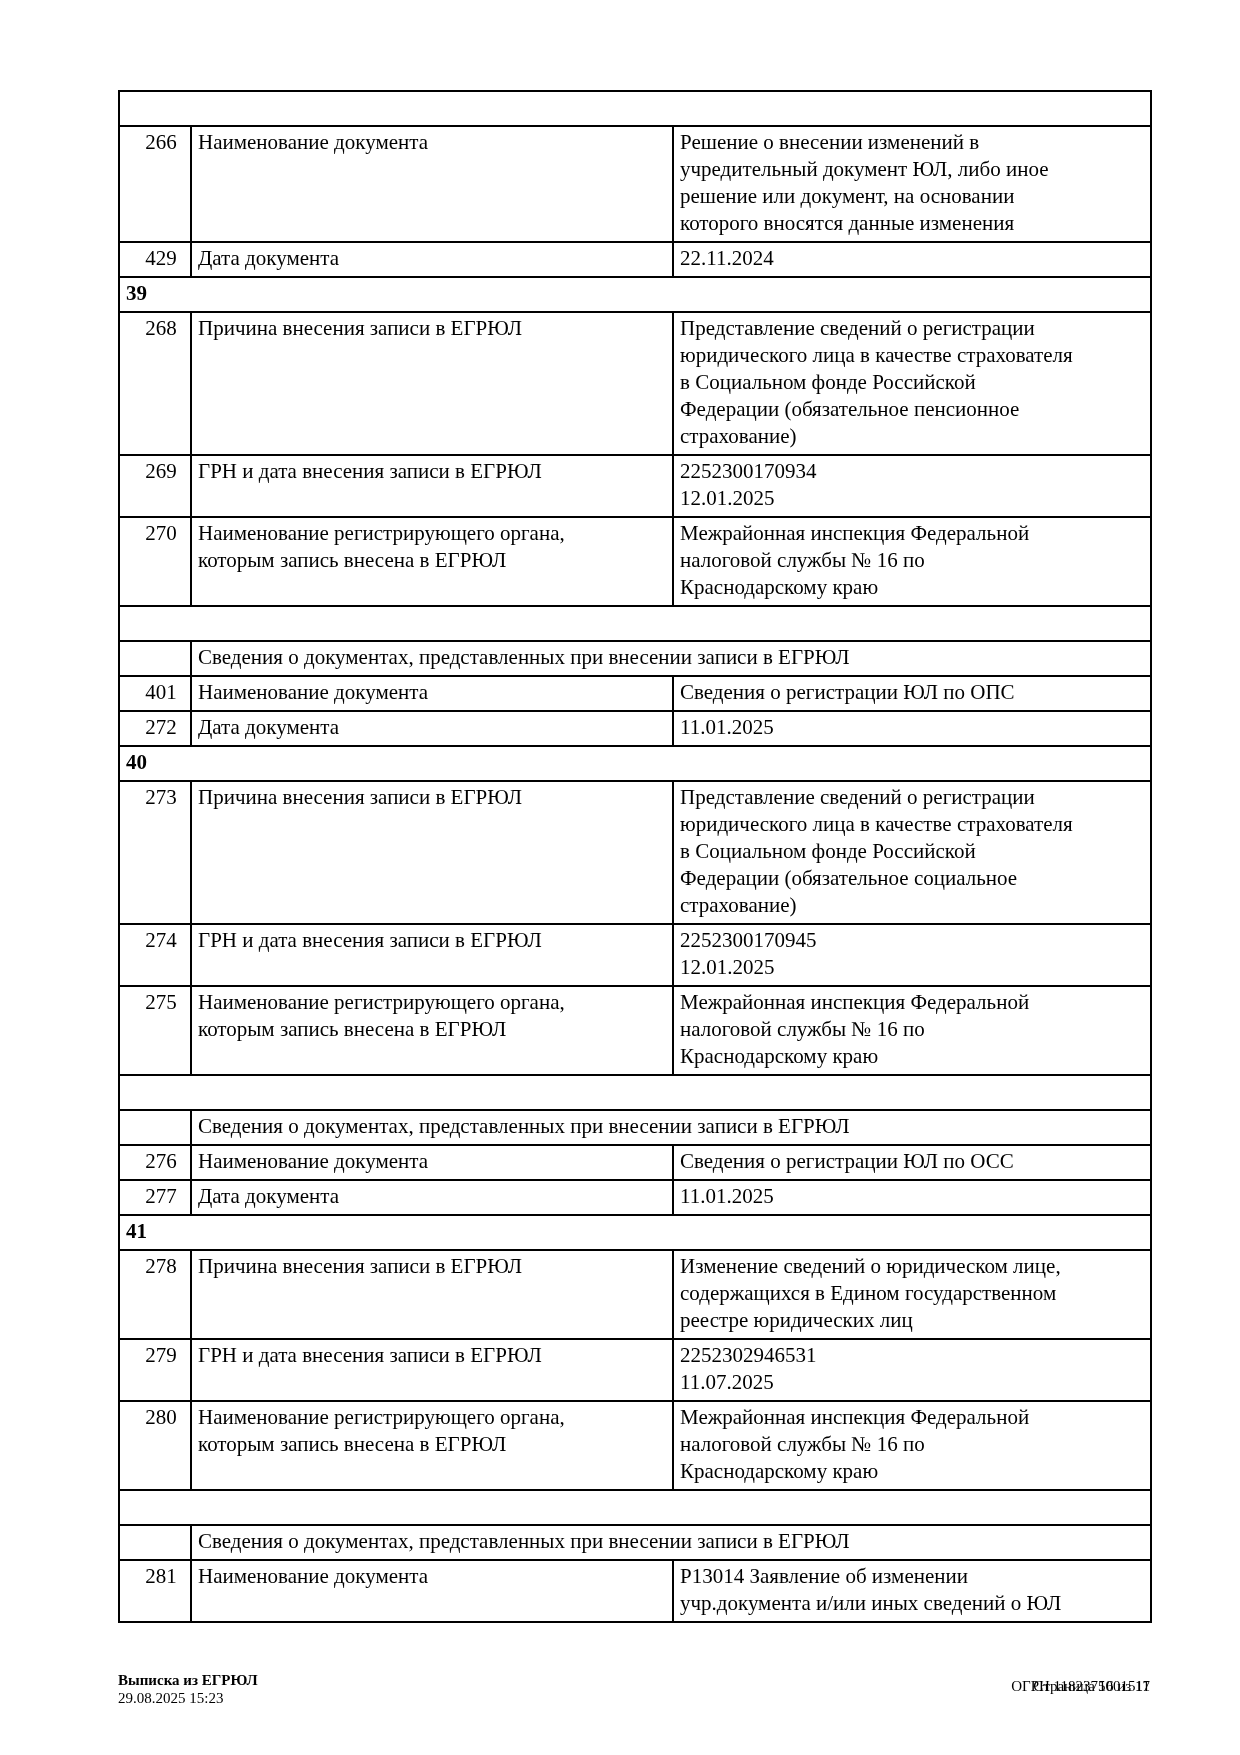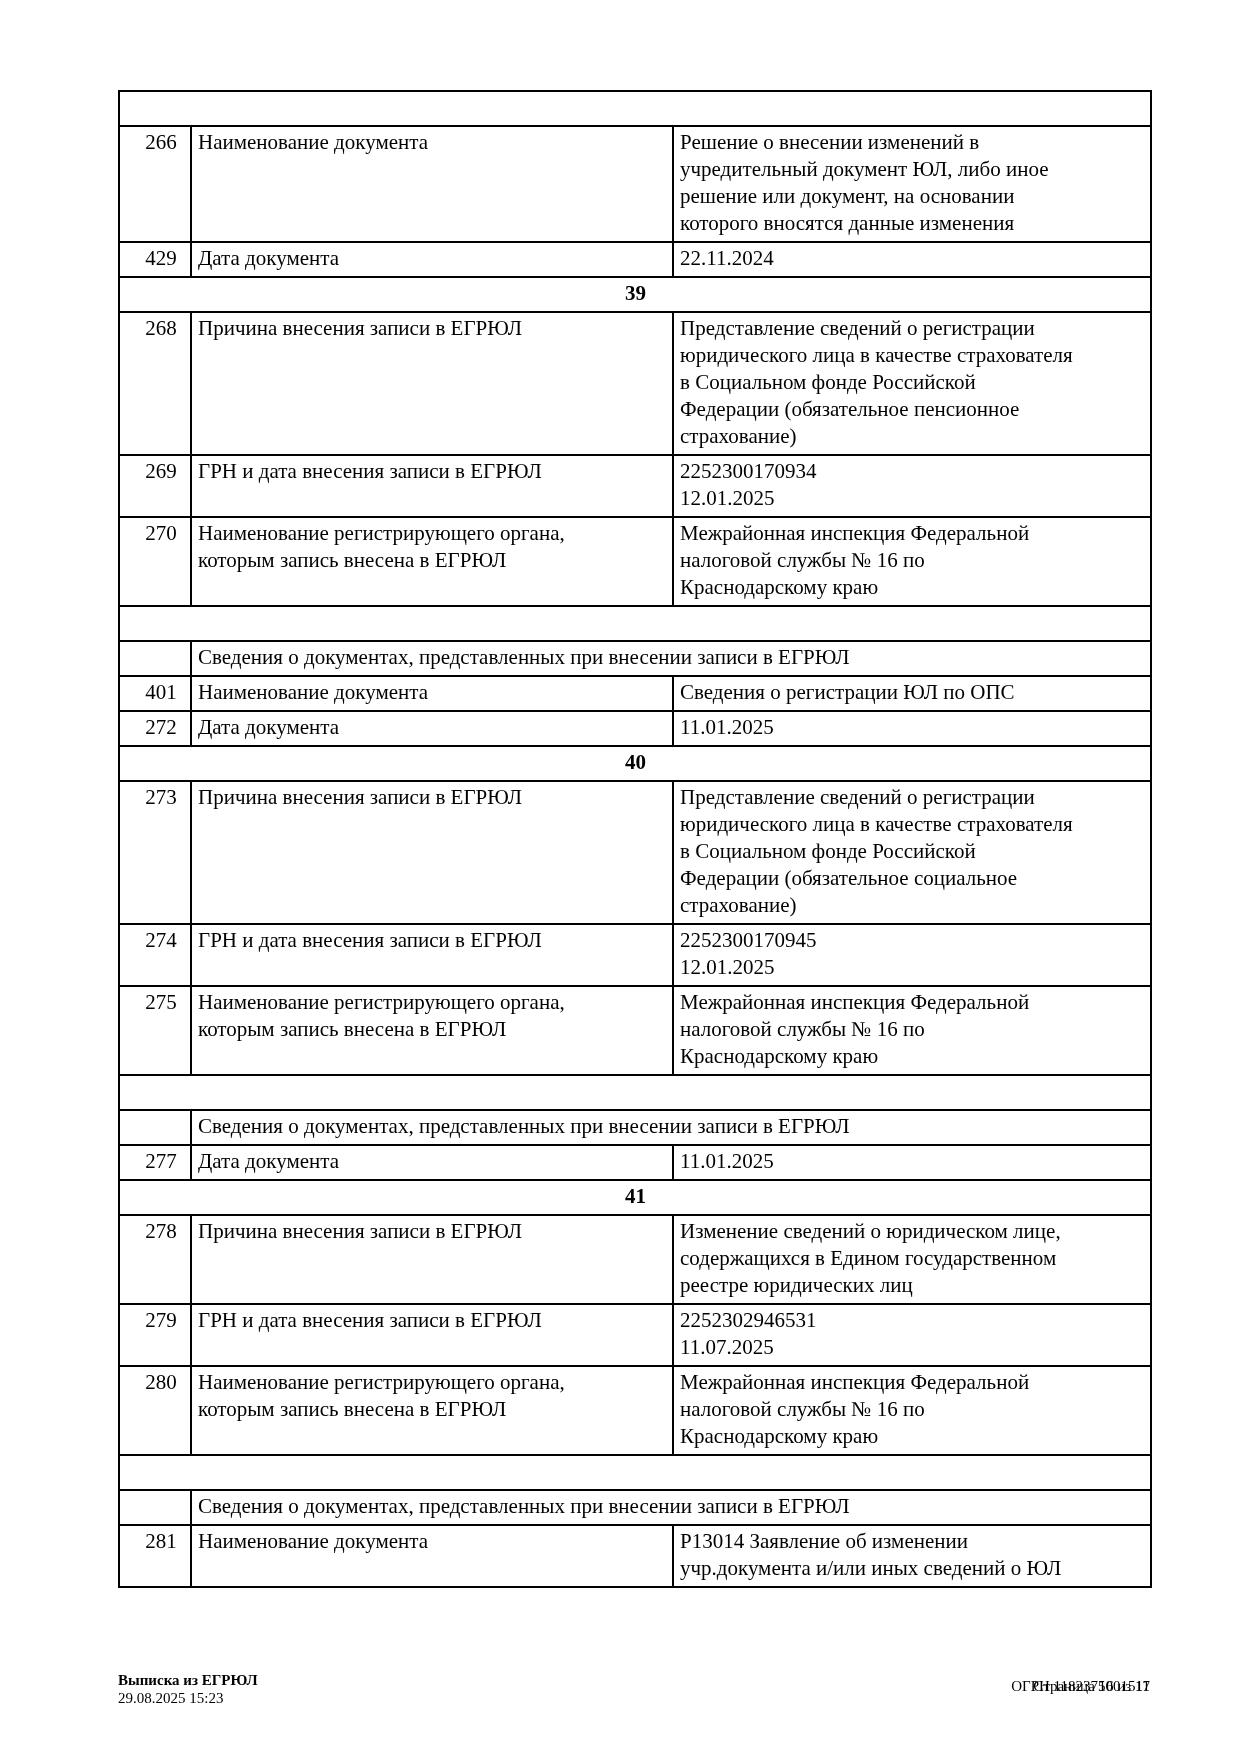--- a/index.html
+++ b/index.html
@@ -35,21 +35,20 @@
     padding: 2px 5px 4px 6px;
     white-space: pre-line;
     overflow: hidden;
     word-wrap: break-word;
   }
   table.egrul td.num {
     text-align: center;
     padding: 2px 2px 4px 14px;
   }
   table.egrul td.section {
-    text-align: center;
     font-weight: bold;
     white-space: normal;
   }
   table.egrul td.subheader {
     white-space: normal;
   }
   table.egrul tr.spacer td {
     height: 27px;
   }
   .footer {
@@ -175,20 +174,25 @@
 Краснодарскому краю</td>
         </tr>
         <tr class="spacer">
           <td class="spacer-cell" colspan="3"></td>
         </tr>
         <tr class="subheader">
           <td class="num"></td>
           <td class="subheader" colspan="2">Сведения о документах, представленных при внесении записи в ЕГРЮЛ</td>
         </tr>
         <tr class="entry">
+          <td class="num">276</td>
+          <td class="label">Наименование документа</td>
+          <td class="value">Сведения о регистрации ЮЛ по ОСС</td>
+        </tr>
+        <tr class="entry">
           <td class="num">277</td>
           <td class="label">Дата документа</td>
           <td class="value">11.01.2025</td>
         </tr>
         <tr class="section">
           <td class="section" colspan="3">41</td>
         </tr>
         <tr class="entry">
           <td class="num">278</td>
           <td class="label">Причина внесения записи в ЕГРЮЛ</td>

